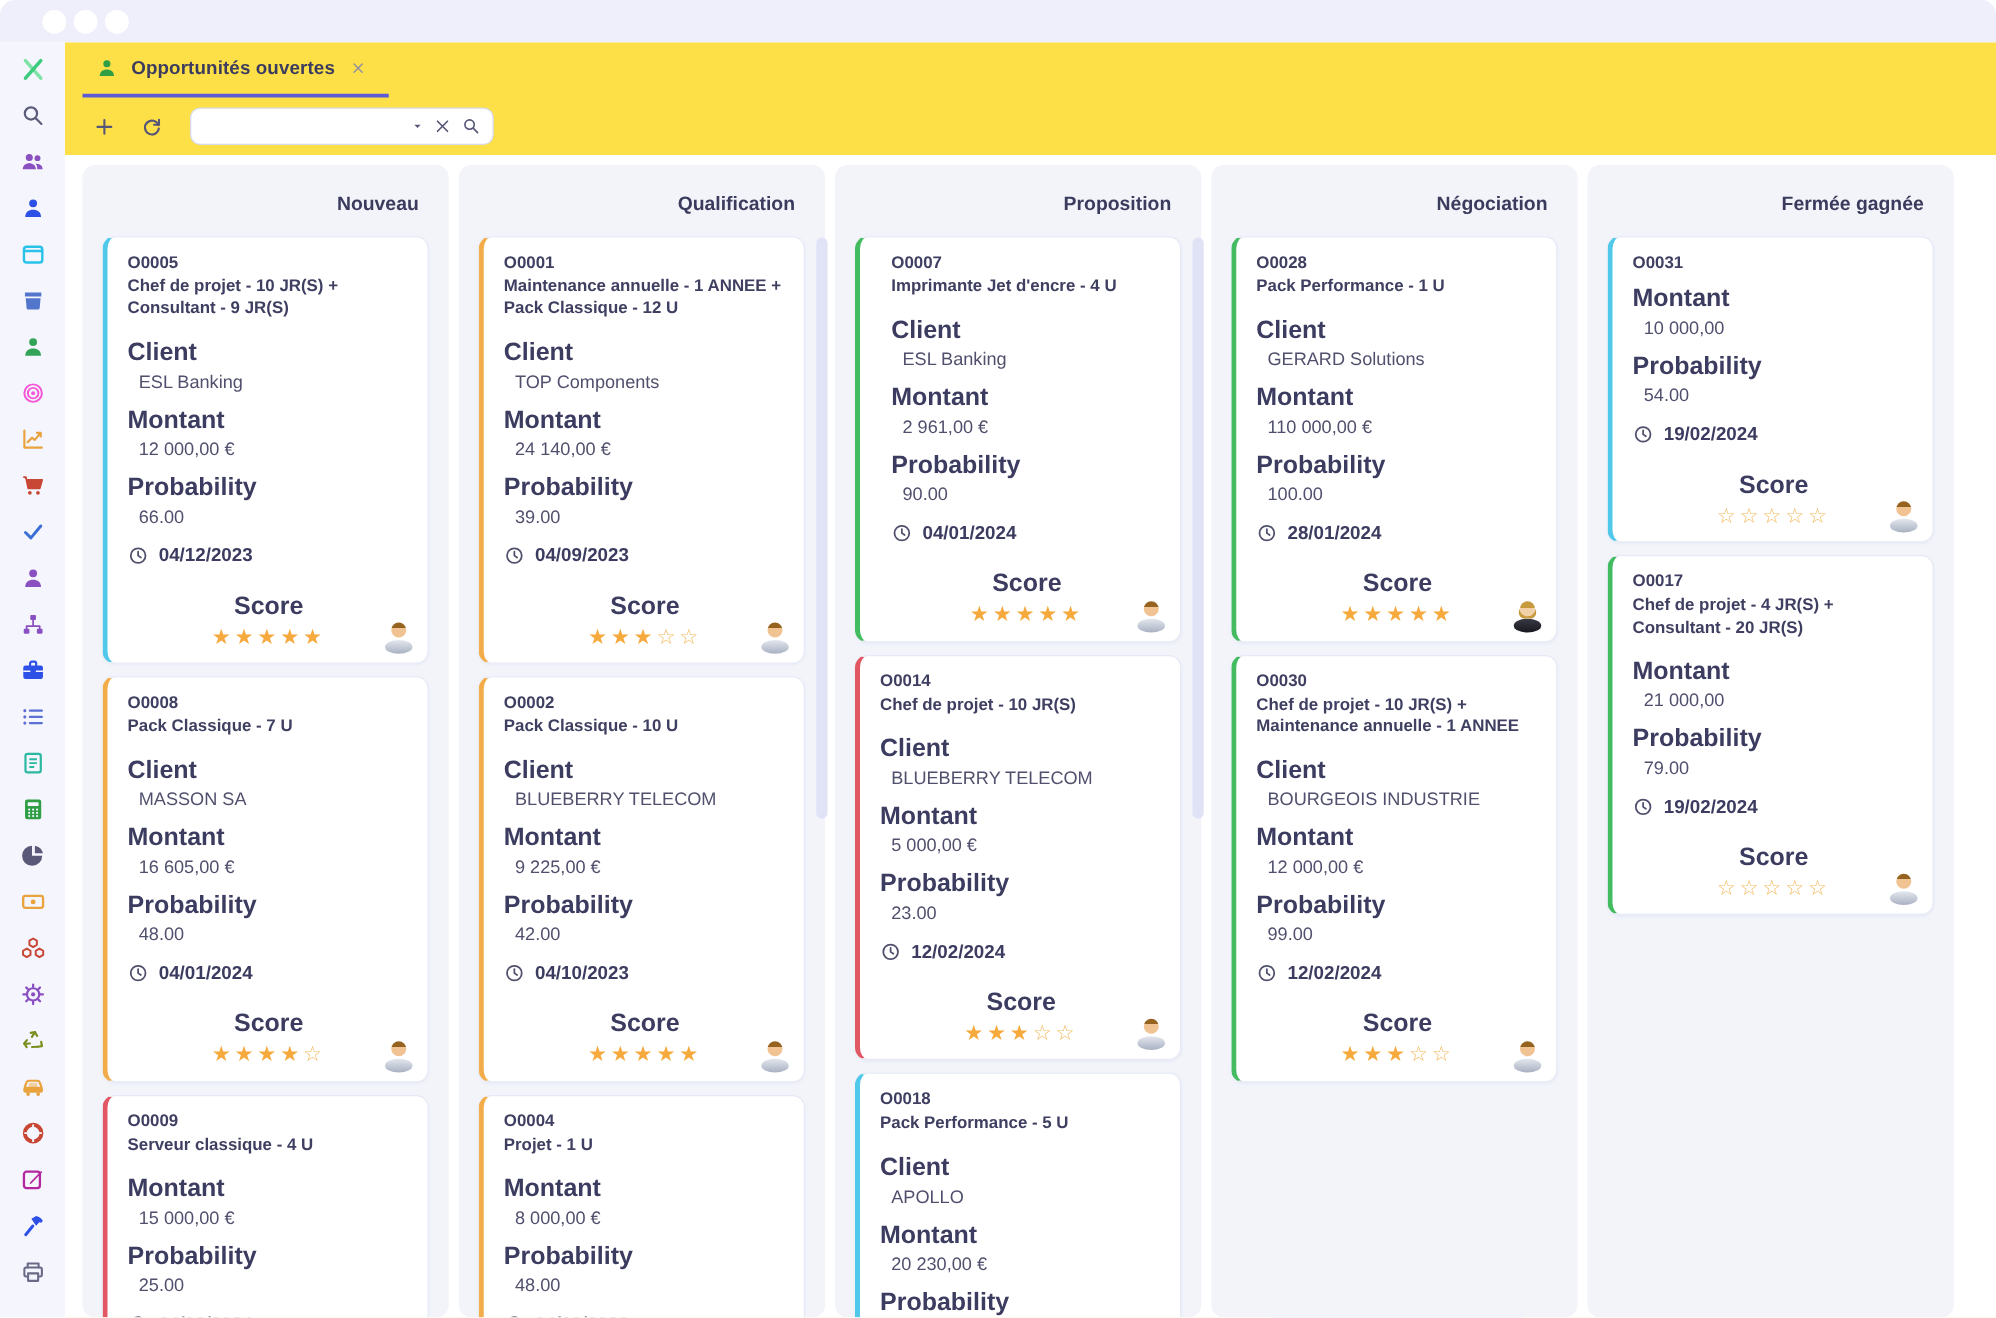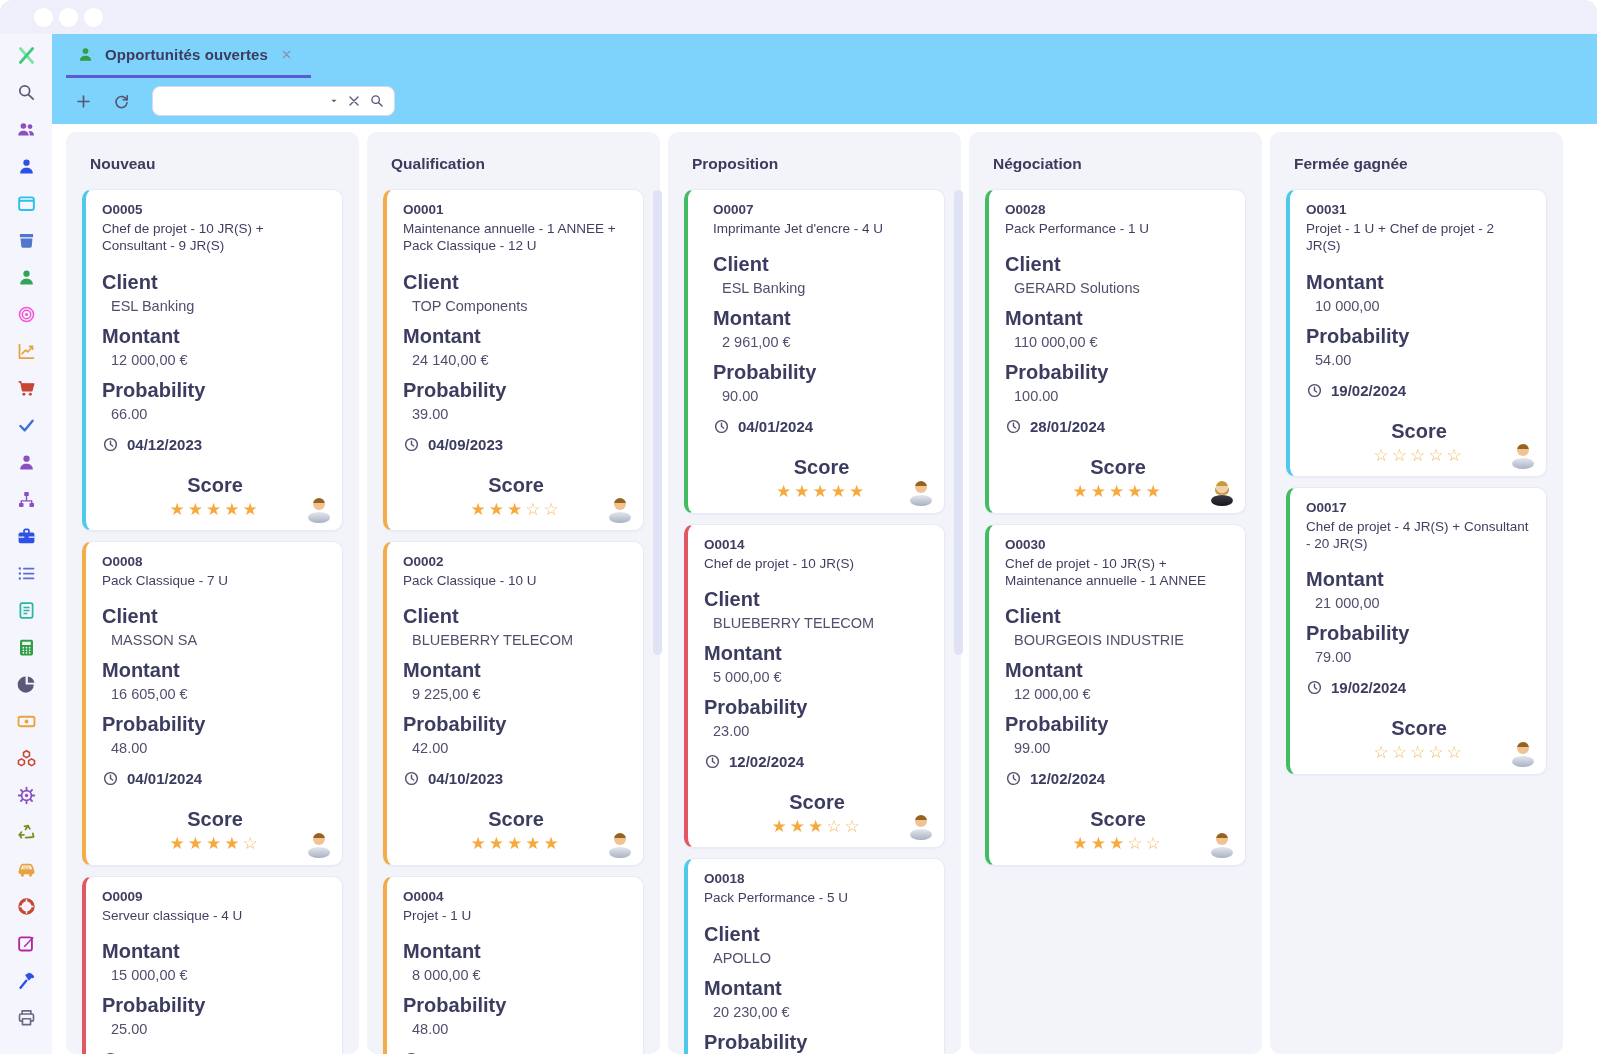--- a/index.html
+++ b/index.html
@@ -9,50 +9,50 @@
   }
   .window{width:1597px;height:1054px;border-radius:12px 12px 0 0;overflow:hidden;background:#fff;}
   
   .titlebar{height:34px;background:#efeffb;display:flex;align-items:center;padding-left:34px;gap:6px;}
   .tl-dot{width:19px;height:19px;border-radius:50%;background:#ffffff;}
   
   .main{display:flex;height:1020px;}
   .sidebar{width:52px;min-width:52px;background:#f5f5fd;display:flex;flex-direction:column;align-items:center;padding-top:11px;gap:16px;}
   .side-item{width:22px;height:21px;display:flex;align-items:center;justify-content:center;cursor:pointer;}
   .side-item svg{width:21px;height:21px;display:block;}
-  .content{flex:1;display:flex;flex-direction:column;background:#7dd3fc;min-width:0;}
+  .content{flex:1;display:flex;flex-direction:column;background:#fde047;min-width:0;}
   
   .tabbar{height:44px;padding-left:14px;display:flex;align-items:stretch;}
   .tab{display:flex;align-items:center;gap:10px;padding:0 16px 0 10px;border-bottom:3px solid #5b5bd6;cursor:pointer;}
   .tab svg{width:19px;height:19px;}
   .tab-label{font-weight:bold;font-size:15px;color:#3c3c5e;letter-spacing:.1px;}
   .tab-close{color:#8d8da6;font-size:15px;line-height:1;padding:2px;cursor:pointer;}
   .tab-close svg{width:13px;height:13px;display:block;}
   
   .toolbar{height:46px;display:flex;align-items:center;padding-left:16px;color:#565678;}
   .tb-btn{width:30px;height:30px;display:flex;align-items:center;justify-content:center;cursor:pointer;border-radius:6px;}
   .tb-btn svg{width:19px;height:19px;}
   .tb-btn + .tb-btn{margin-left:8px;}
   .searchbox{margin-left:16px;width:243px;height:30px;border:1px solid #d6d9ec;border-radius:8px;display:flex;align-items:center;padding:0 9px 0 10px;box-sizing:border-box;background:#fff;}
   .searchbox input{flex:1;border:none;outline:none;font-size:13px;color:#3c3c5e;background:transparent;min-width:0;}
   .sb-ic{display:flex;align-items:center;justify-content:center;cursor:pointer;color:#565678;margin-left:7px;}
   .sb-ic svg{width:16px;height:16px;display:block;}
   .sb-ic.caret svg{width:10px;height:10px;}
   
   .board{flex:1;display:flex;gap:8px;padding:8px 14px 0 14px;overflow:hidden;background:#fff;}
   .column{width:293px;min-width:293px;background:#f2f4fa;border-radius:10px;position:relative;padding:0 16px;box-sizing:border-box;}
-  .col-header{font-weight:bold;font-size:15.5px;color:#3b3b5e;padding:23px 8px 16px 8px;}
+  .col-header{font-weight:bold;font-size:15.5px;color:#3b3b5e;padding:23px 8px 16px 8px;text-align:right;}
   .col-scrollbar{position:absolute;top:58px;right:-2px;width:9px;height:465px;border-radius:5px;background:#e0e3f5;cursor:pointer;}
   
   .card{background:#fff;border:1px solid #e7eaf6;border-left-width:4px;border-left-style:solid;border-radius:10px;
         padding:12px 14px 10px 16px;margin-bottom:10px;position:relative;cursor:pointer;
         box-shadow:0 1px 2px rgba(120,130,170,.07);}
   .card.cut{min-height:300px;}
   .card-id{font-weight:bold;font-size:13.5px;color:#3f3f62;margin-bottom:3px;}
-  .card-title{font-weight:normal;font-size:13.5px;color:#3f3f62;line-height:1.28;margin-bottom:16px;max-width:236px;}
+  .card-title{font-weight:bold;font-size:13.5px;color:#3f3f62;line-height:1.28;margin-bottom:16px;max-width:236px;}
   .field{margin-top:11px;}
   .f-label{font-weight:bold;font-size:20px;color:#3c3c60;}
   .f-value{font-size:14.5px;color:#50506e;margin-top:4px;padding-left:9px;}
   .date-row{display:flex;align-items:center;gap:8px;margin-top:14px;font-weight:bold;font-size:15px;color:#3c3c60;}
   .date-row svg{width:17px;height:17px;color:#50506e;}
   .score-field{margin-top:21px;text-align:center;}
   .stars{margin-top:3px;font-size:17px;letter-spacing:3px;line-height:1.2;}
   .star-f{color:#f6a93c;}
   .star-e{color:#f3b95f;}
   
@@ -655,21 +655,20 @@
               <span class="avatar male">
                 <span class="av-body"></span>
                 <span class="av-head"></span>
               </span>
             </div>
           </div>
           <div class="column">
             <div class="col-header">Fermée gagnée</div>
             <div class="card" style="border-left-color: rgb(79, 200, 234);">
               <div class="card-id">O0031</div>
-              <div class="card-title">Projet - 1 U + Chef de projet - 2 JR(S)</div>
               <div class="field">
                 <div class="f-label">Montant</div>
                 <div class="f-value">10 000,00</div>
               </div>
               <div class="field">
                 <div class="f-label">Probability</div>
                 <div class="f-value">54.00</div>
               </div>
               <div class="date-row">
                 <span>

